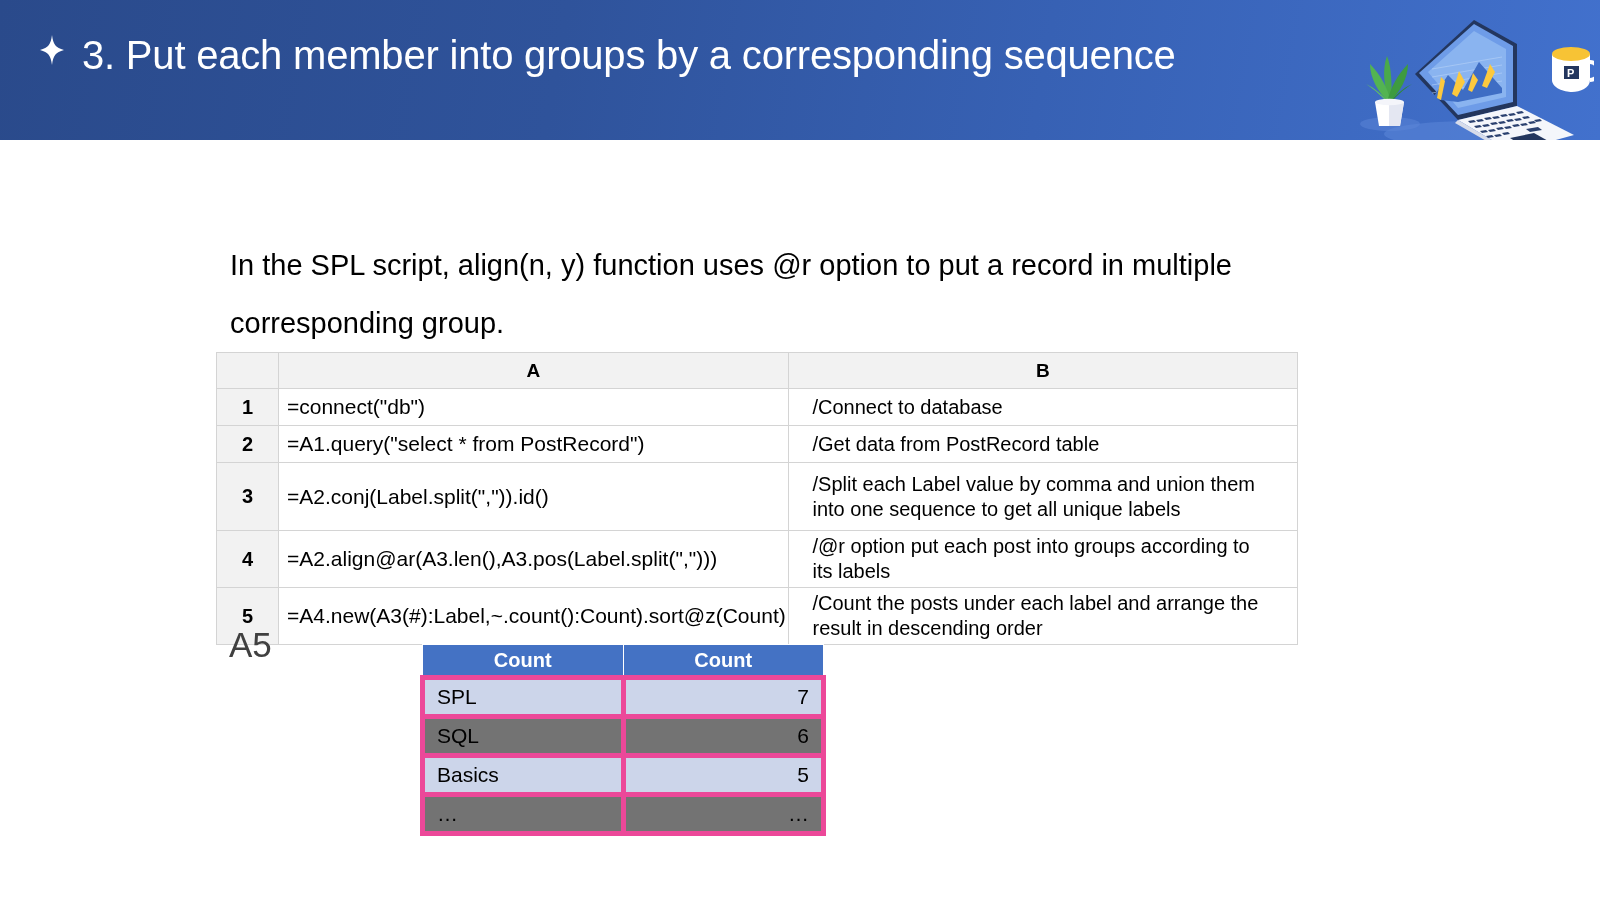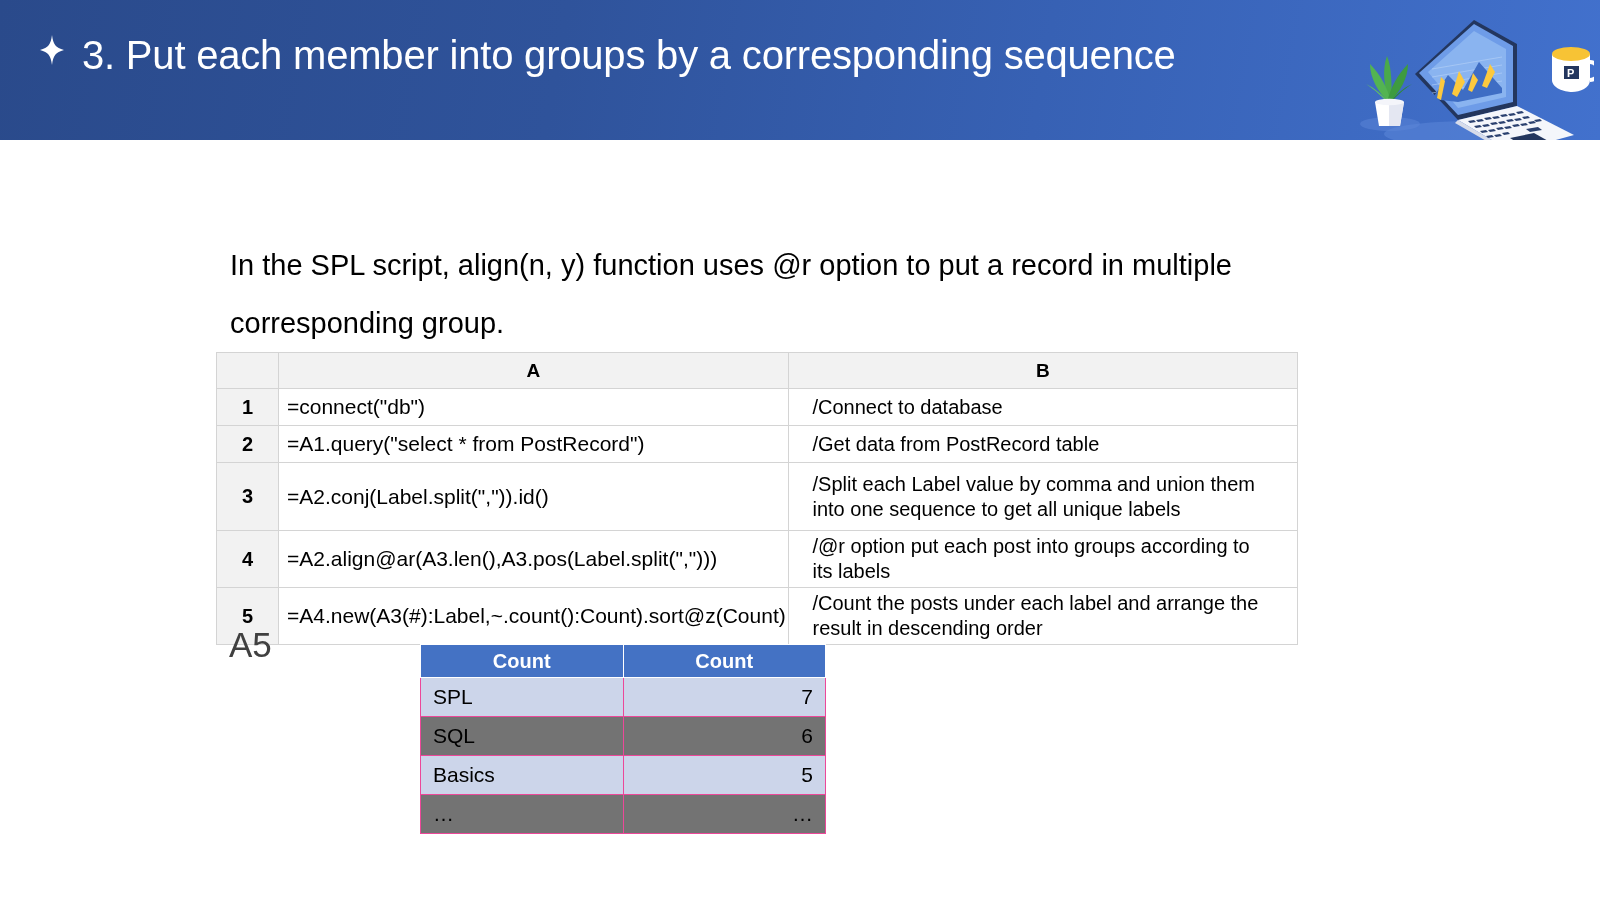--- a/index.html
+++ b/index.html
@@ -120,21 +120,21 @@
     color: #ffffff;
     font-size: 20px;
     font-weight: bold;
     height: 33px;
     border: 1px solid #ffffff;
     text-align: center;
   }
   #result-table td {
     font-size: 21px;
     height: 39px;
-    border: 1px solid #ec4899;
+    border: 5px solid #ec4899;
     color: #000;
     padding: 0 12px;
   }
   #result-table tr.band-dark td { background: #ccd5ea; }
   #result-table tr.band-light td { background: #737373; }
   #result-table td.label-cell { text-align: left; width: 203px; }
   #result-table td.count-cell { text-align: right; }
 </style>
 </head>
 <body>

